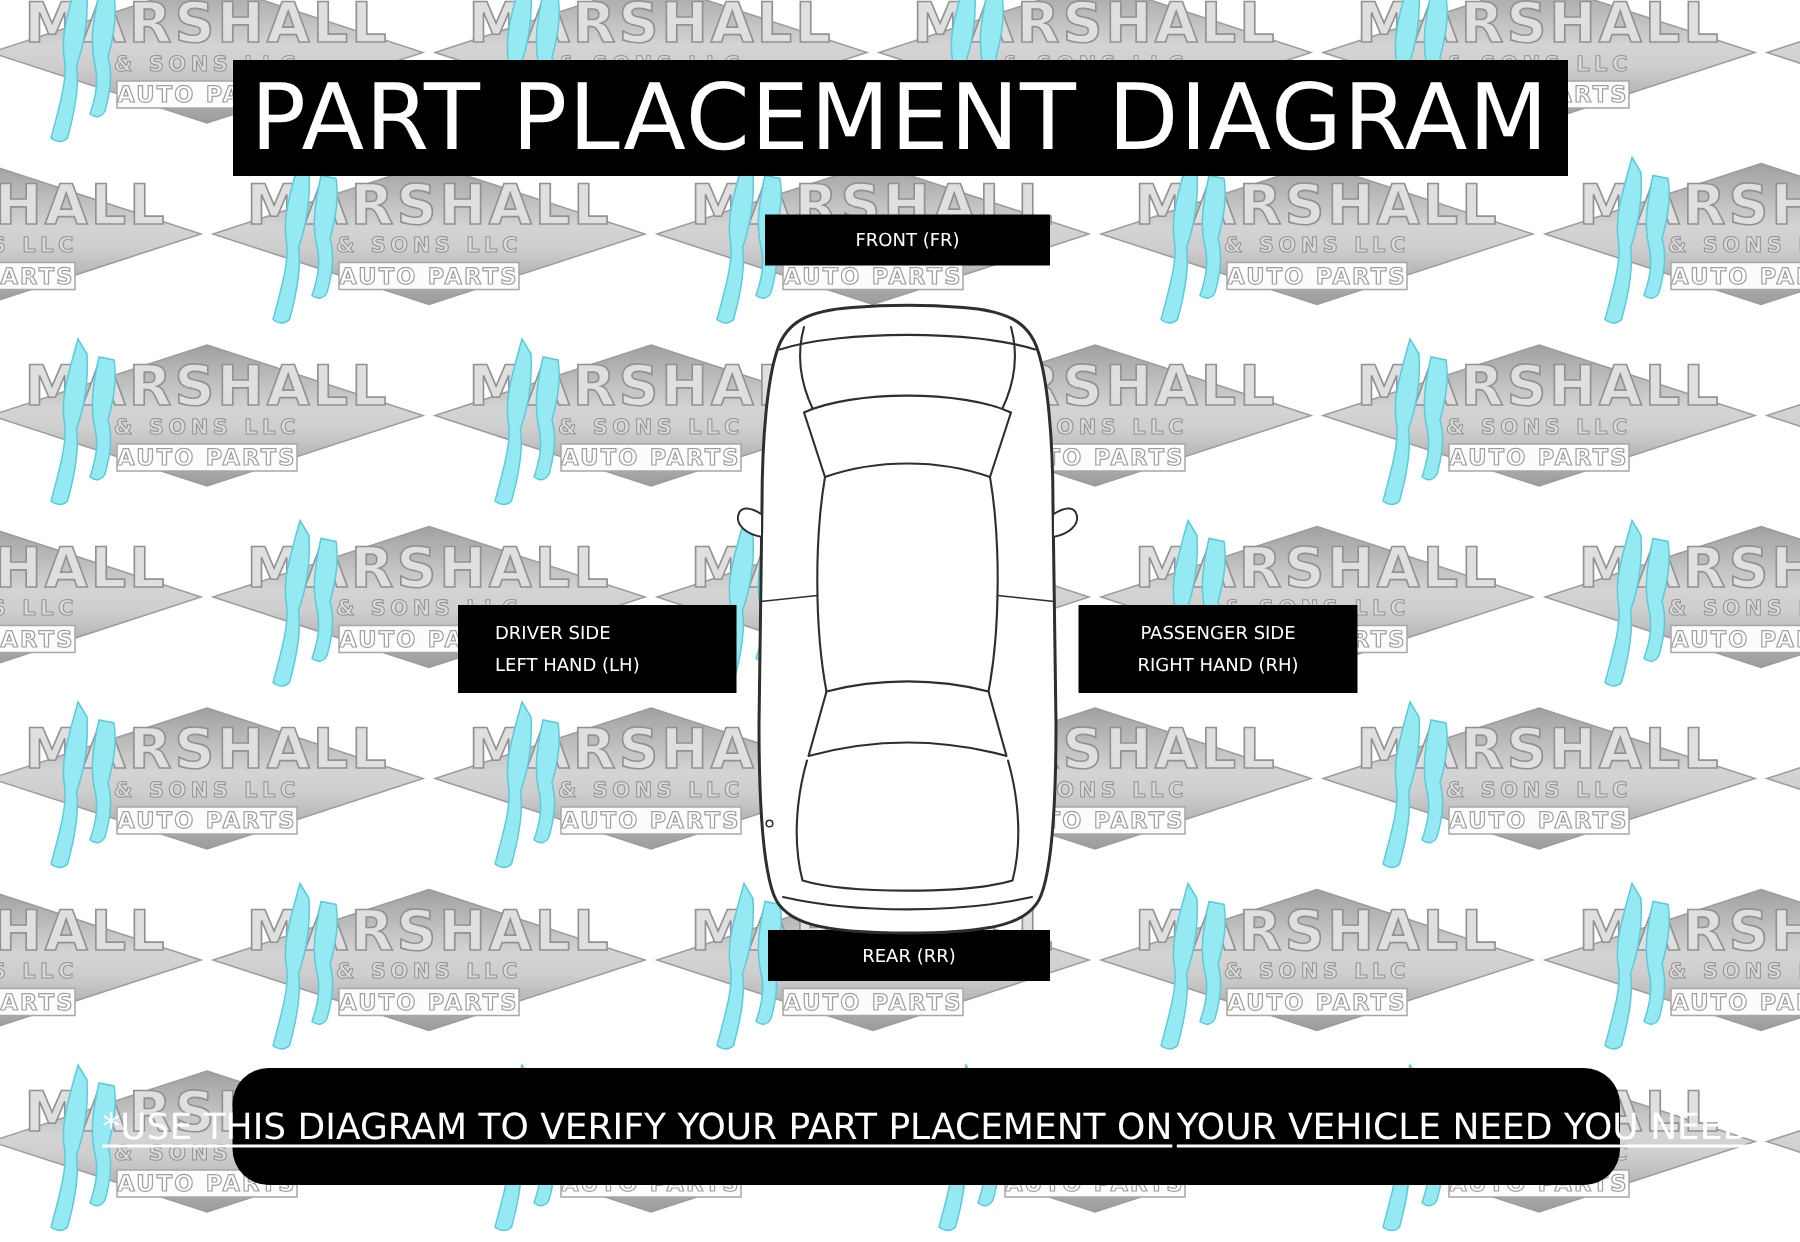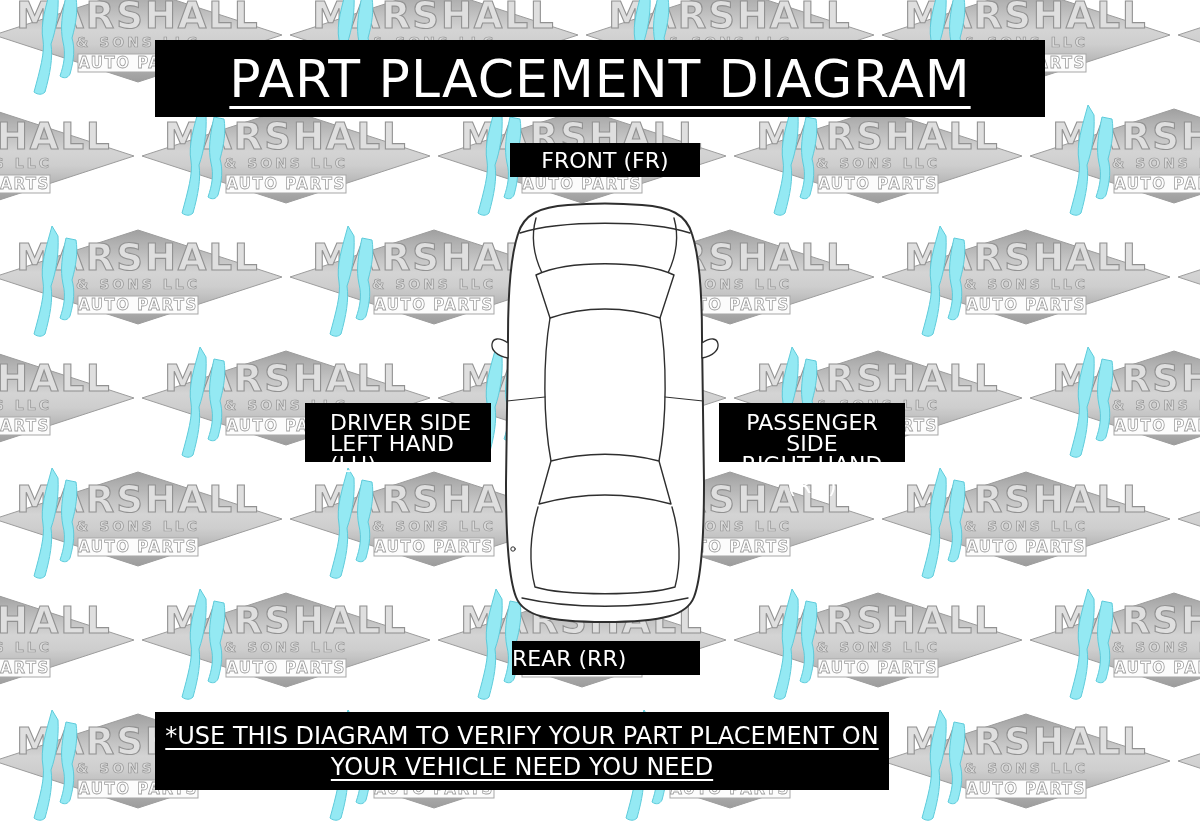--- a/index.html
+++ b/index.html
@@ -40,46 +40,46 @@
 
   
   .banner {
     position:absolute;
     background:var(--banner-bg,#000000);
     color:var(--banner-text,#ffffff);
     display:flex; align-items:center; justify-content:center;
   }
   .title-banner { left:155px; top:40px; width:890px; height:77px; }
   .title-text {
-    font-size:52px; letter-spacing:1px; white-space:nowrap;
-    text-decoration:underline; text-decoration-thickness:3px; text-underline-offset:9px;
+    font-size:61px; letter-spacing:1px; white-space:nowrap;
+    text-decoration-thickness:3px; text-underline-offset:9px;
   }
 
   .side-label {
     position:absolute;
     background:var(--banner-bg,#000000);
     color:var(--banner-text,#ffffff);
-    font-size:22px;
+    font-size:12px;
   }
   .front-label { left:510px; top:143px; width:190px; height:34px;
     display:flex; align-items:center; justify-content:center; }
-  .rear-label  { left:512px; top:641px; width:188px; height:34px;
-    display:flex; align-items:center; }
+  .rear-label  { left:512px; top:620px; width:188px; height:34px;
+    display:flex; align-items:center; justify-content:center; }
   .driver-label { left:305px; top:403px; width:186px; height:59px;
     padding:9px 0 0 25px; line-height:21px; }
   .passenger-label { left:719px; top:403px; width:186px; height:59px;
     padding:9px 0 0 0; line-height:21px; text-align:center; }
 
   
   .car { position:absolute; left:490px; top:197px; width:230px; height:430px; }
 
   
   .footer-banner {
-    left:155px; top:712px; width:734px; height:78px;
-    flex-direction:column; gap:3px; font-size:24px;
+    left:155px; top:712px; width:925px; height:78px;
+    flex-direction:row; gap:3px; font-size:24px;border-radius:24px;
   }
   .footer-line { text-decoration:underline; text-underline-offset:4px; white-space:nowrap; }
 </style>
 </head>
 <body>
 
 <div class="stage">
 
   <svg class="wm-svg" viewBox="0 0 1200 828" aria-hidden="true">
     <defs>

